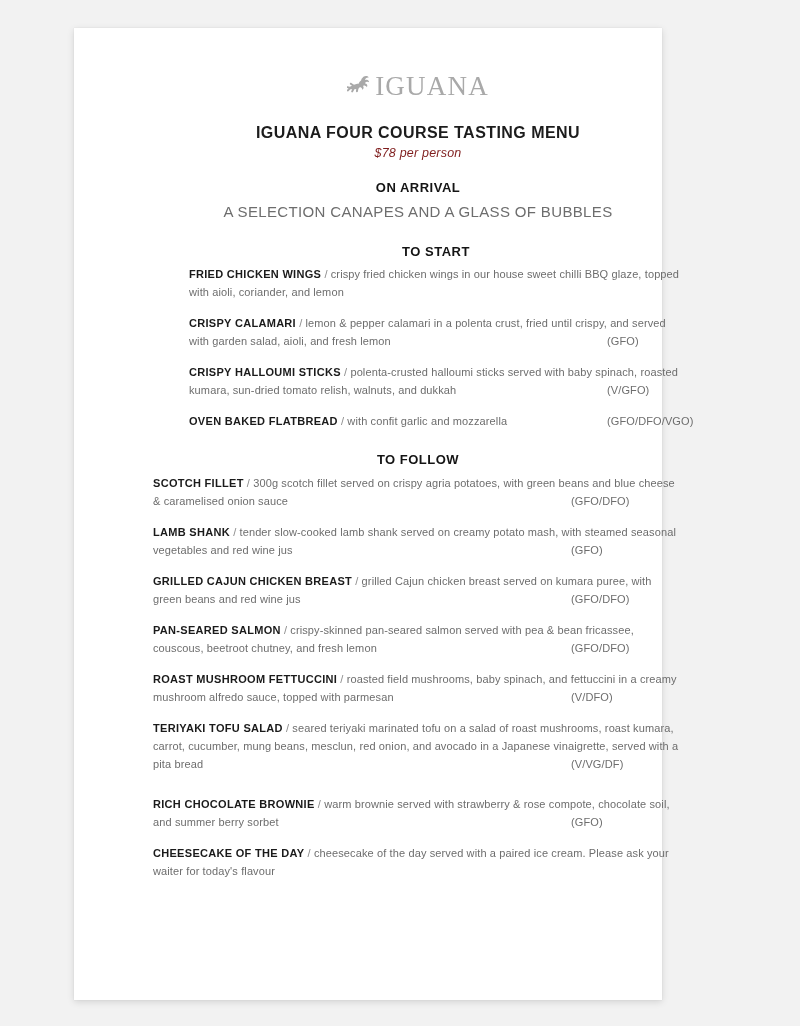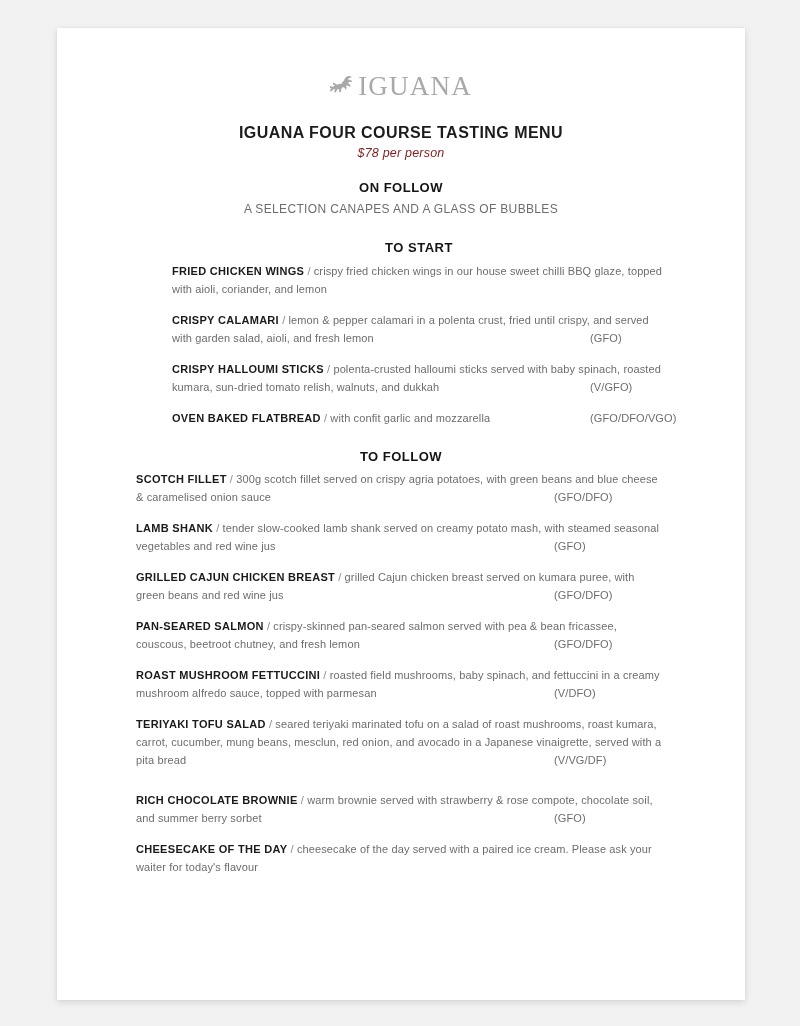--- a/index.html
+++ b/index.html
@@ -19,23 +19,23 @@
     position: relative;
     width: 800px;
     height: 1026px;
     background: #f2f2f2;
     overflow: hidden;
   }
 
   
   .sheet {
     position: absolute;
-    left: 57px;
+    left: 74px;
     top: 28px;
-    width: 688px;
+    width: 588px;
     height: 972px;
     background: #ffffff;
     box-shadow: 0 2px 7px rgba(0,0,0,0.13), 0 0 1px rgba(0,0,0,0.10);
     box-sizing: border-box;
   }
 
   .content {
     position: absolute;
     left: 79px;    
     top: 0;
@@ -93,21 +93,21 @@
   }
   .arrival-heading {
     font-size: 13px;
     font-weight: bold;
     letter-spacing: 0.5px;
     color: #141414;
     line-height: 1.3;
   }
   .arrival-text {
     margin-top: 5px;
-    font-size: 12px;
+    font-size: 15px;
     letter-spacing: 0.35px;
     color: #6d6d6d;
     line-height: 1.3;
   }
 
   
   .section {
     margin-top: 21px;
   }
   .section-heading {
@@ -175,21 +175,21 @@
             <circle cx="40.5" cy="8.8" r="1.25" fill="#ffffff"></circle>
           </g>
         </svg>
         <div class="brand-name">IGUANA</div>
       </div>
 
       <div class="menu-title">IGUANA FOUR COURSE TASTING MENU</div>
       <div class="menu-price">$78 per person</div>
 
       <div class="arrival">
-        <div class="arrival-heading">ON FOLLOW</div>
+        <div class="arrival-heading">ON ARRIVAL</div>
         <div class="arrival-text">A SELECTION CANAPES AND A GLASS OF BUBBLES</div>
       </div>
 
       <div id="sections-root">
           <div class="section to-start">
             <div class="section-heading">TO START</div>
             <div class="dish">
               <div class="dish-text"><span class="dish-name">FRIED CHICKEN WINGS</span><span class="dish-sep"> / </span><span class="dish-desc">crispy fried chicken wings in our house sweet chilli BBQ glaze, topped with aioli, coriander, and lemon</span></div>
             </div>
             <div class="dish">

